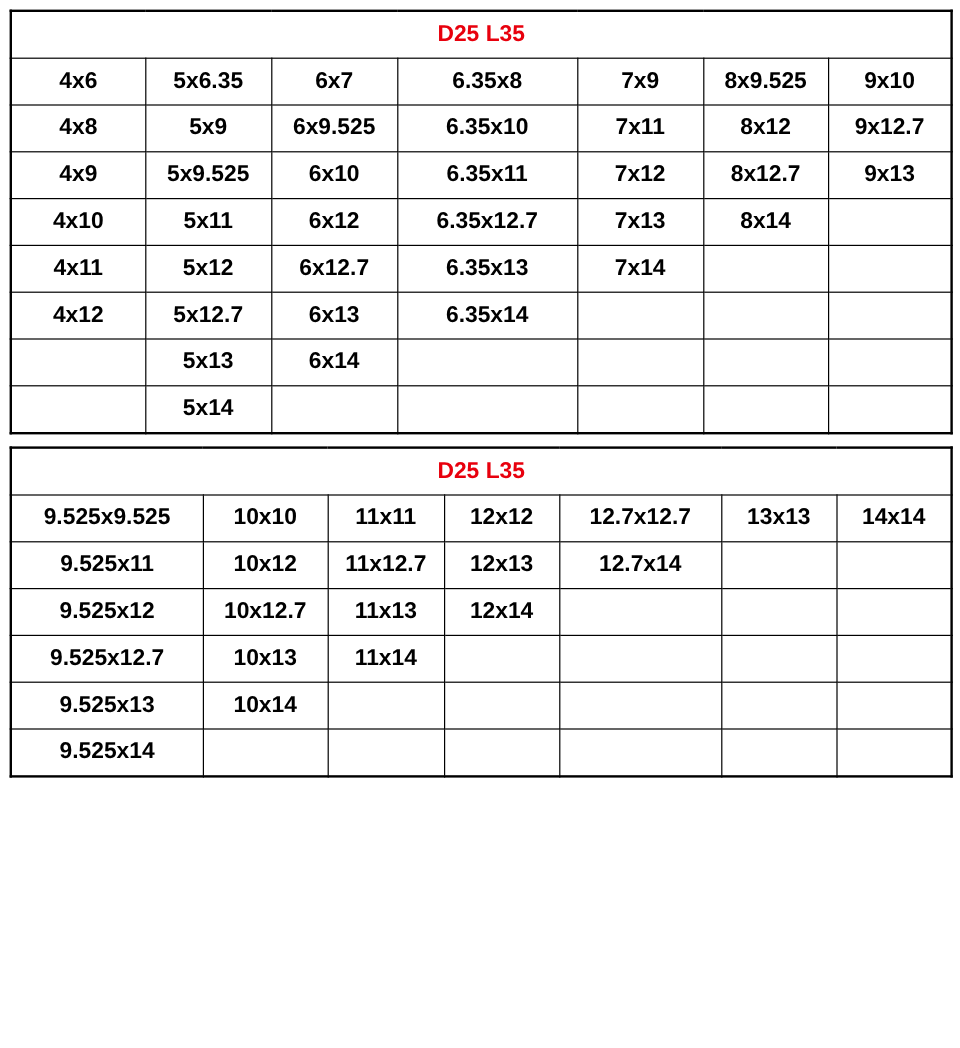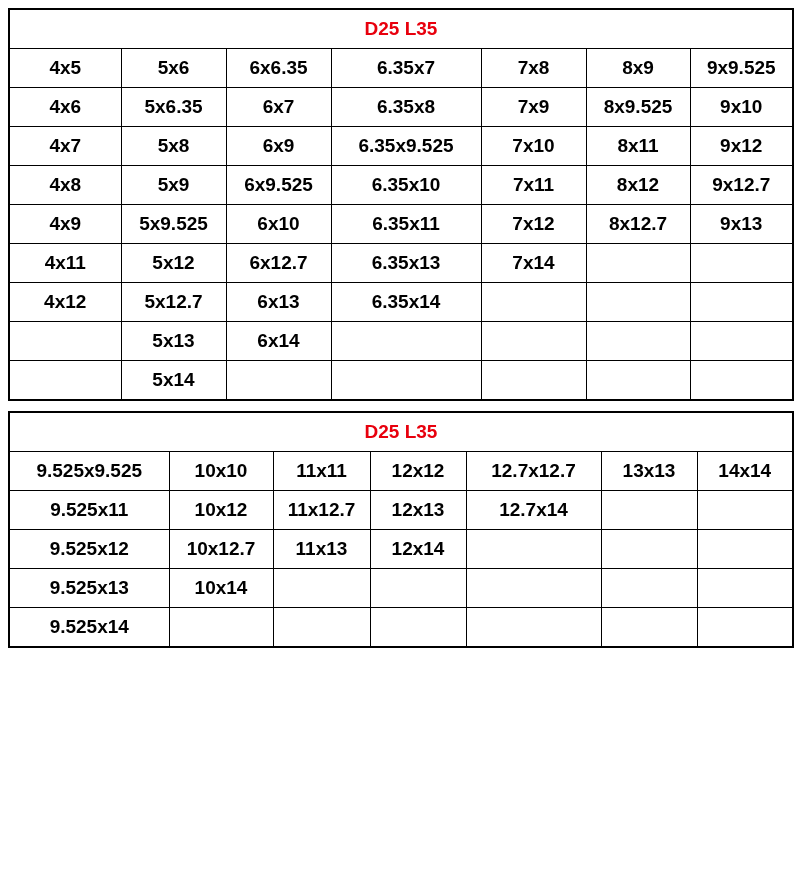--- a/index.html
+++ b/index.html
@@ -81,63 +81,54 @@
         <col class="c3">
         <col class="c4">
         <col class="c5">
         <col class="c6">
     </colgroup>
     <tbody>
       <tr>
         <td class="title-cell" colspan="7" style="color: rgb(232, 0, 13);">D25 L35</td>
       </tr>
       <tr>
-        <td>4x5</td>
-        <td>5x6</td>
-        <td>6x6.35</td>
-        <td>6.35x7</td>
-        <td>7x8</td>
-        <td>8x9</td>
-        <td>9x9.525</td>
-      </tr>
-      <tr>
         <td>4x6</td>
         <td>5x6.35</td>
         <td>6x7</td>
         <td>6.35x8</td>
         <td>7x9</td>
         <td>8x9.525</td>
         <td>9x10</td>
       </tr>
       <tr>
-        <td>4x7</td>
-        <td>5x8</td>
-        <td>6x9</td>
-        <td>6.35x9.525</td>
-        <td>7x10</td>
-        <td>8x11</td>
-        <td>9x12</td>
-      </tr>
-      <tr>
         <td>4x8</td>
         <td>5x9</td>
         <td>6x9.525</td>
         <td>6.35x10</td>
         <td>7x11</td>
         <td>8x12</td>
         <td>9x12.7</td>
       </tr>
       <tr>
         <td>4x9</td>
         <td>5x9.525</td>
         <td>6x10</td>
         <td>6.35x11</td>
         <td>7x12</td>
         <td>8x12.7</td>
         <td>9x13</td>
+      </tr>
+      <tr>
+        <td>4x10</td>
+        <td>5x11</td>
+        <td>6x12</td>
+        <td>6.35x12.7</td>
+        <td>7x13</td>
+        <td>8x14</td>
+        <td class="empty-cell"></td>
       </tr>
       <tr>
         <td>4x11</td>
         <td>5x12</td>
         <td>6x12.7</td>
         <td>6.35x13</td>
         <td>7x14</td>
         <td class="empty-cell"></td>
         <td class="empty-cell"></td>
       </tr>
@@ -206,20 +197,29 @@
       <tr>
         <td>9.525x12</td>
         <td>10x12.7</td>
         <td>11x13</td>
         <td>12x14</td>
         <td class="empty-cell"></td>
         <td class="empty-cell"></td>
         <td class="empty-cell"></td>
       </tr>
       <tr>
+        <td>9.525x12.7</td>
+        <td>10x13</td>
+        <td>11x14</td>
+        <td class="empty-cell"></td>
+        <td class="empty-cell"></td>
+        <td class="empty-cell"></td>
+        <td class="empty-cell"></td>
+      </tr>
+      <tr>
         <td>9.525x13</td>
         <td>10x14</td>
         <td class="empty-cell"></td>
         <td class="empty-cell"></td>
         <td class="empty-cell"></td>
         <td class="empty-cell"></td>
         <td class="empty-cell"></td>
       </tr>
       <tr>
         <td>9.525x14</td>

